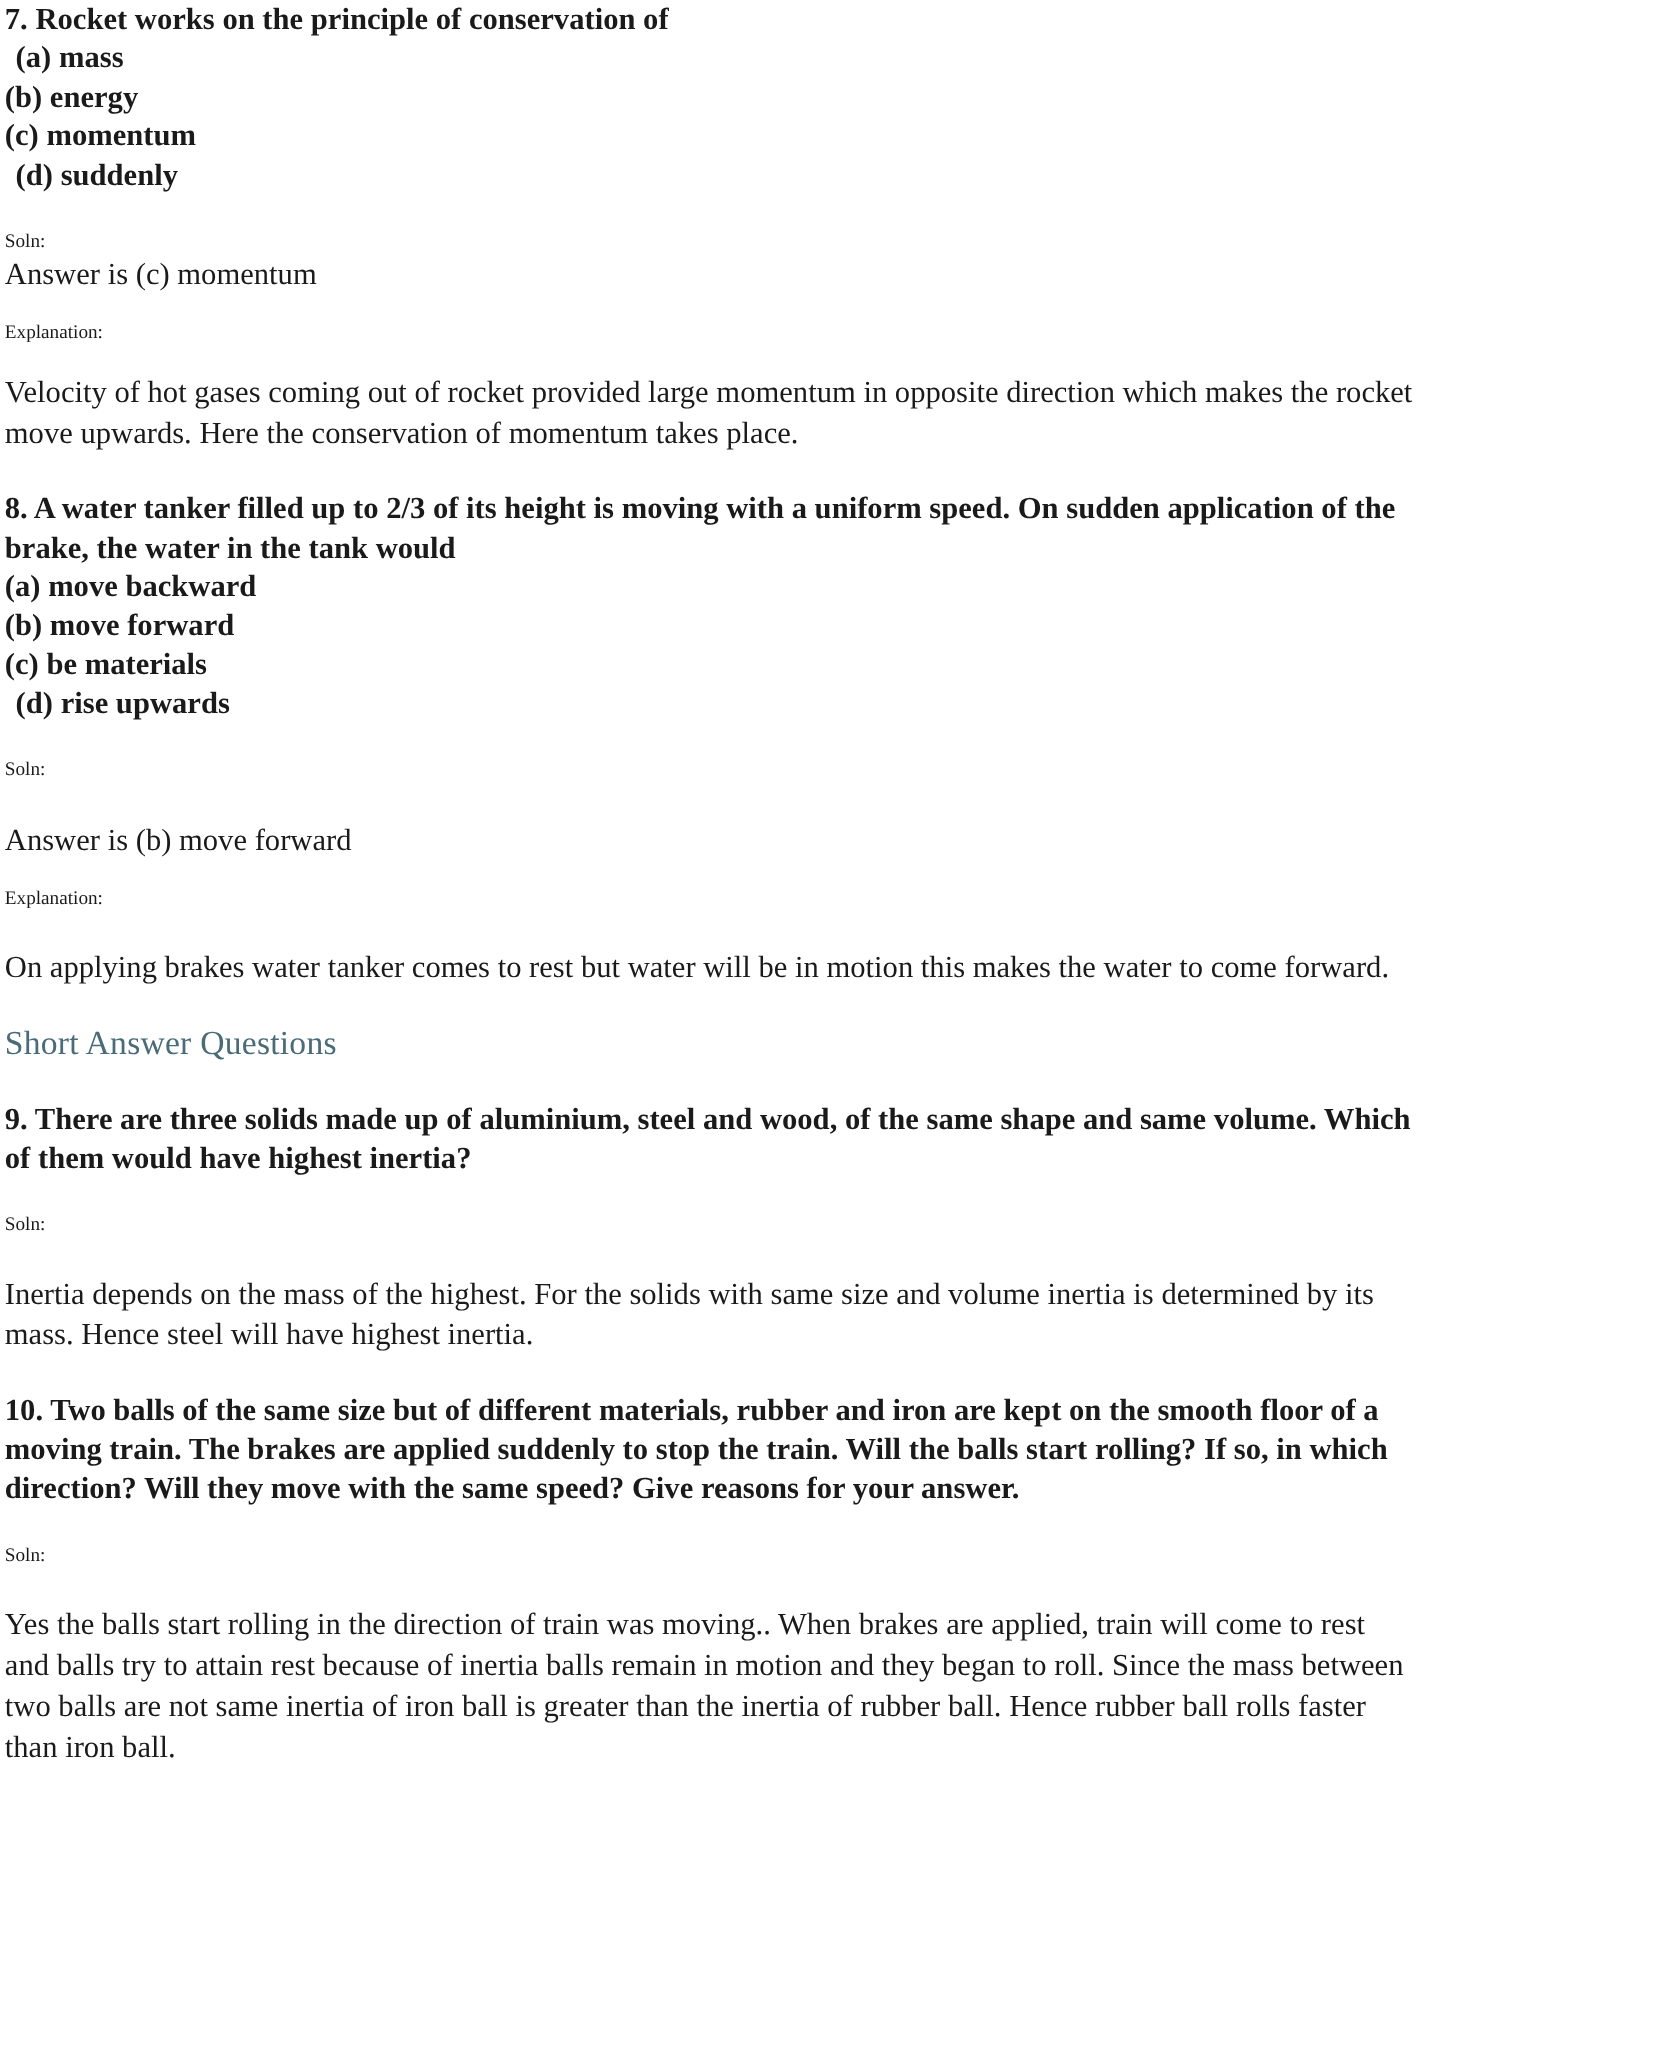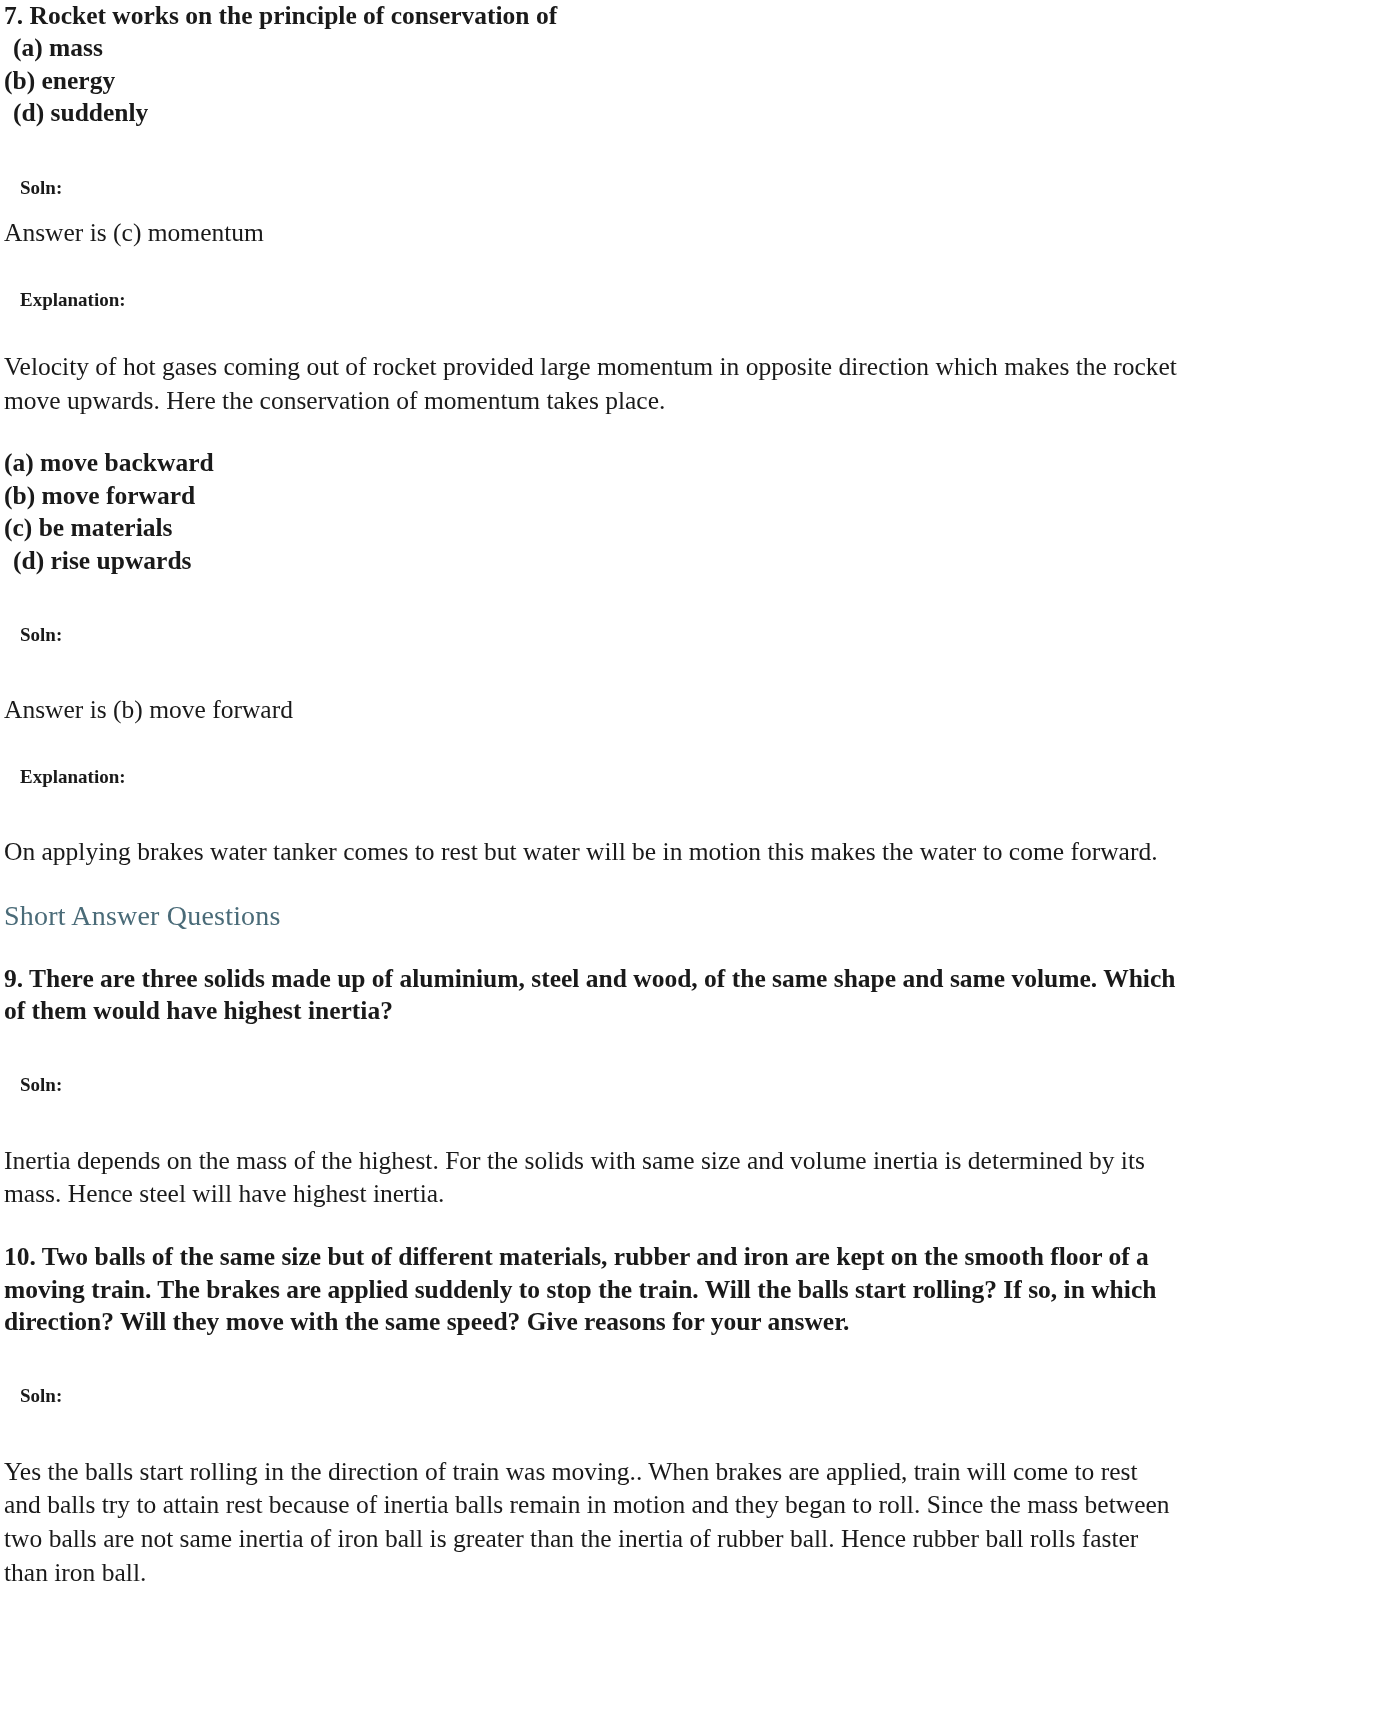--- a/index.html
+++ b/index.html
@@ -27,24 +27,24 @@
   .opt {
     font-weight: bold;
     font-size: 25.5px;
     line-height: 1.27;
     margin: 0;
   }
   .opt.indent {
     padding-left: 9px;
   }
   .label {
-    font-weight: bold;
-    font-size: 19px;
+    font-weight: normal;
+    font-size: 16px;
     line-height: 1.27;
-    margin: 16px;
+    margin: 0;
   }
   .para {
     font-size: 25.5px;
     line-height: 1.33;
     margin: 0;
   }
   .gap-sm { height: 22px; }
   .gap-md { height: 30px; }
   .section-head {
     color: #4a6b78;
@@ -55,37 +55,39 @@
   }
 </style>
 </head>
 <body>
 
 <div class="page">
 
   <p class="q-title">7. Rocket works on the principle of conservation of</p>
   <p class="opt indent">(a) mass</p>
   <p class="opt">(b) energy</p>
+  <p class="opt">(c) momentum</p>
   <p class="opt indent">(d) suddenly</p>
 
   <div class="gap-md"></div>
 
   <p class="label">Soln:</p>
   <p class="para">Answer is (c) momentum</p>
 
   <div class="gap-sm"></div>
 
   <p class="label">Explanation:</p>
 
   <div class="gap-sm"></div>
 
   <p class="para">Velocity of hot gases coming out of rocket provided large momentum in opposite direction which makes the rocket move upwards. Here the conservation of momentum takes place.</p>
 
   <div class="gap-md"></div>
 
+  <p class="q-title">8. A water tanker filled up to 2/3 of its height is moving with a uniform speed. On sudden application of the brake, the water in the tank would</p>
   <p class="opt">(a) move backward</p>
   <p class="opt">(b) move forward</p>
   <p class="opt">(c) be materials</p>
   <p class="opt indent">(d) rise upwards</p>
 
   <div class="gap-md"></div>
 
   <p class="label">Soln:</p>
 
   <div class="gap-md"></div>

